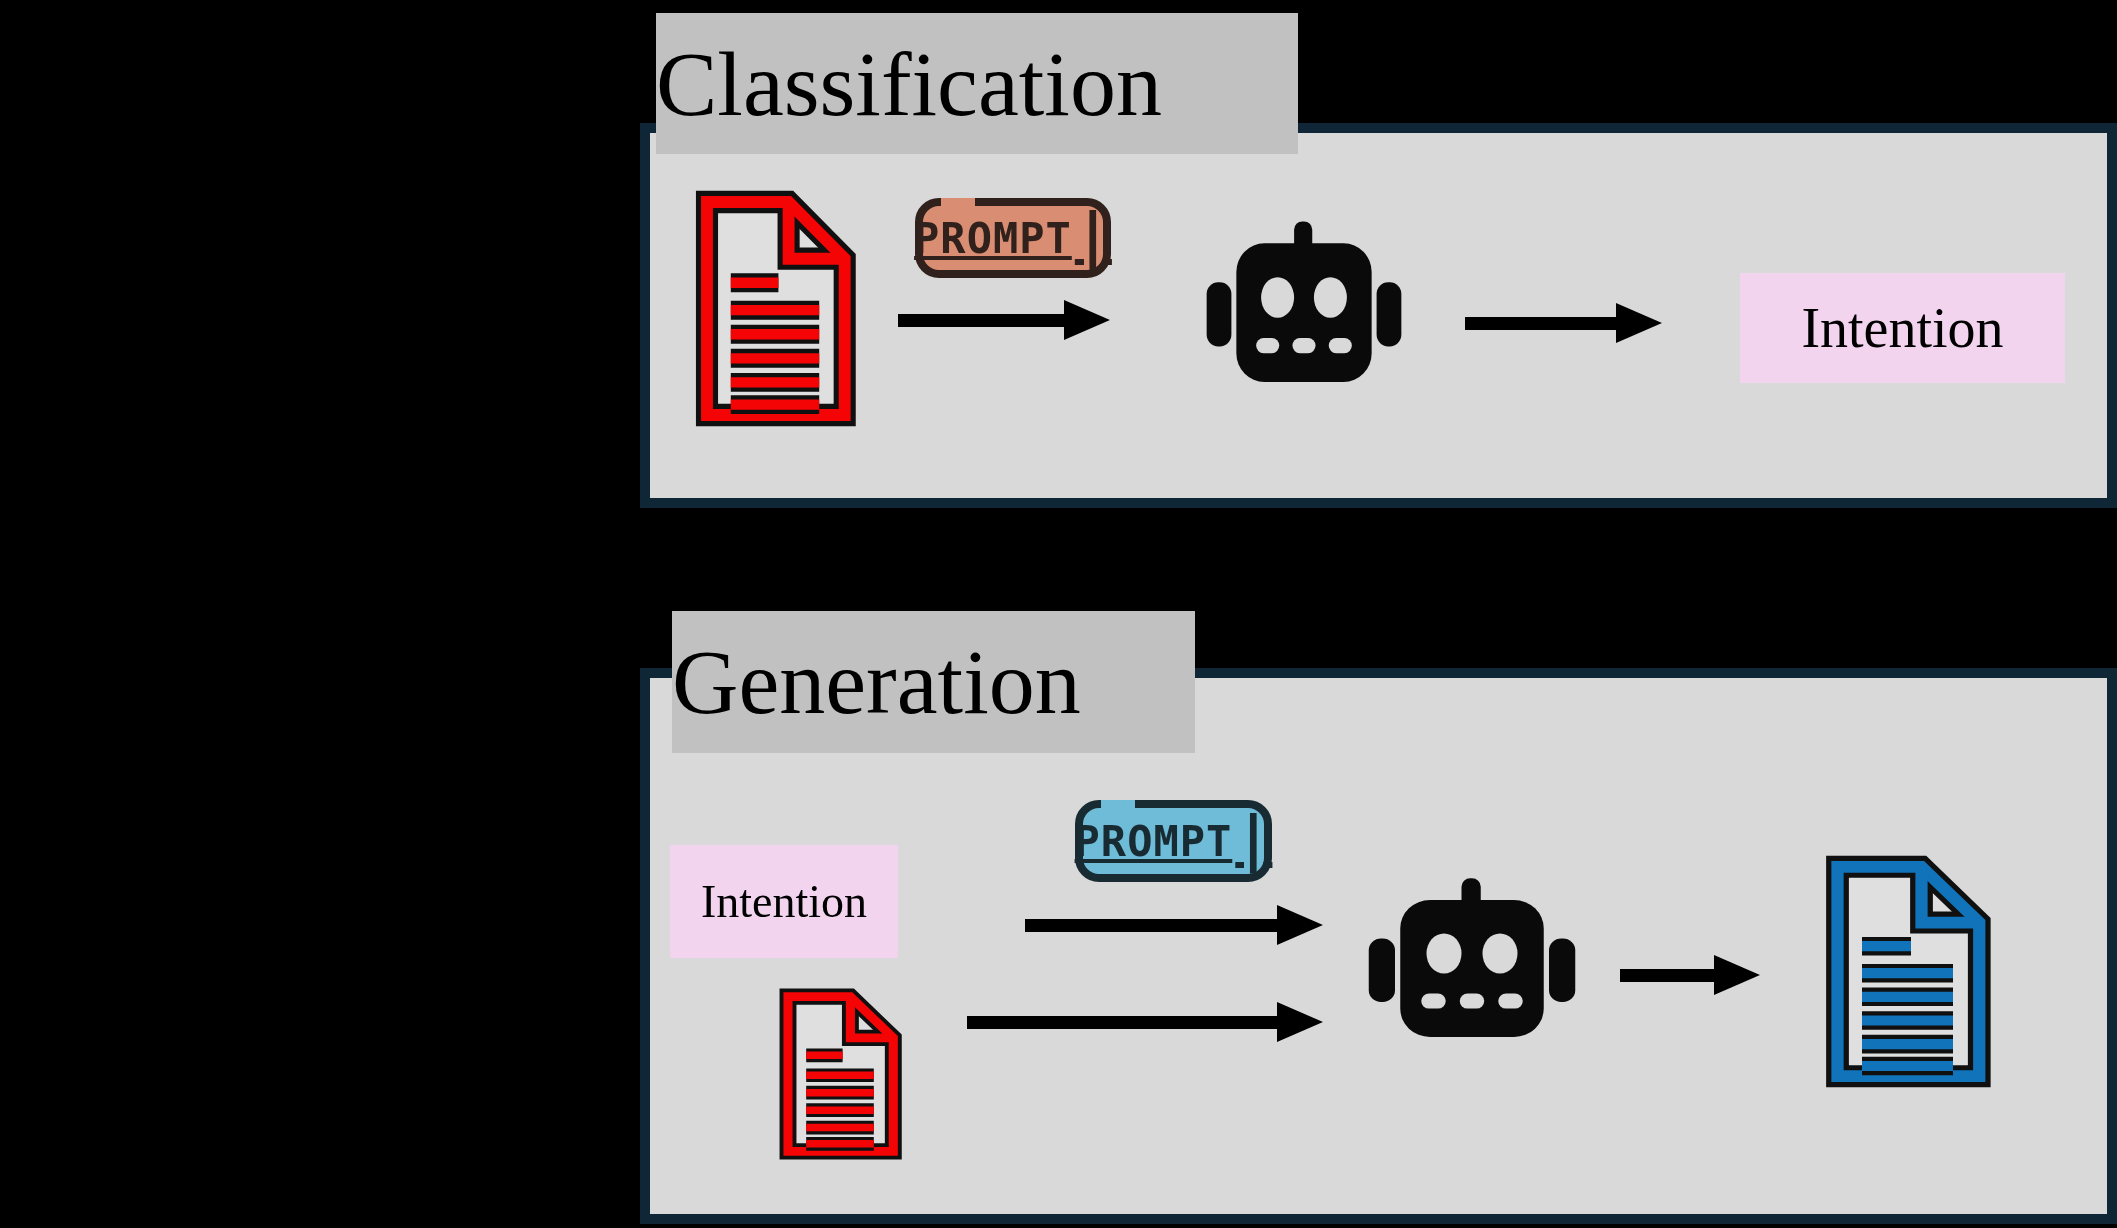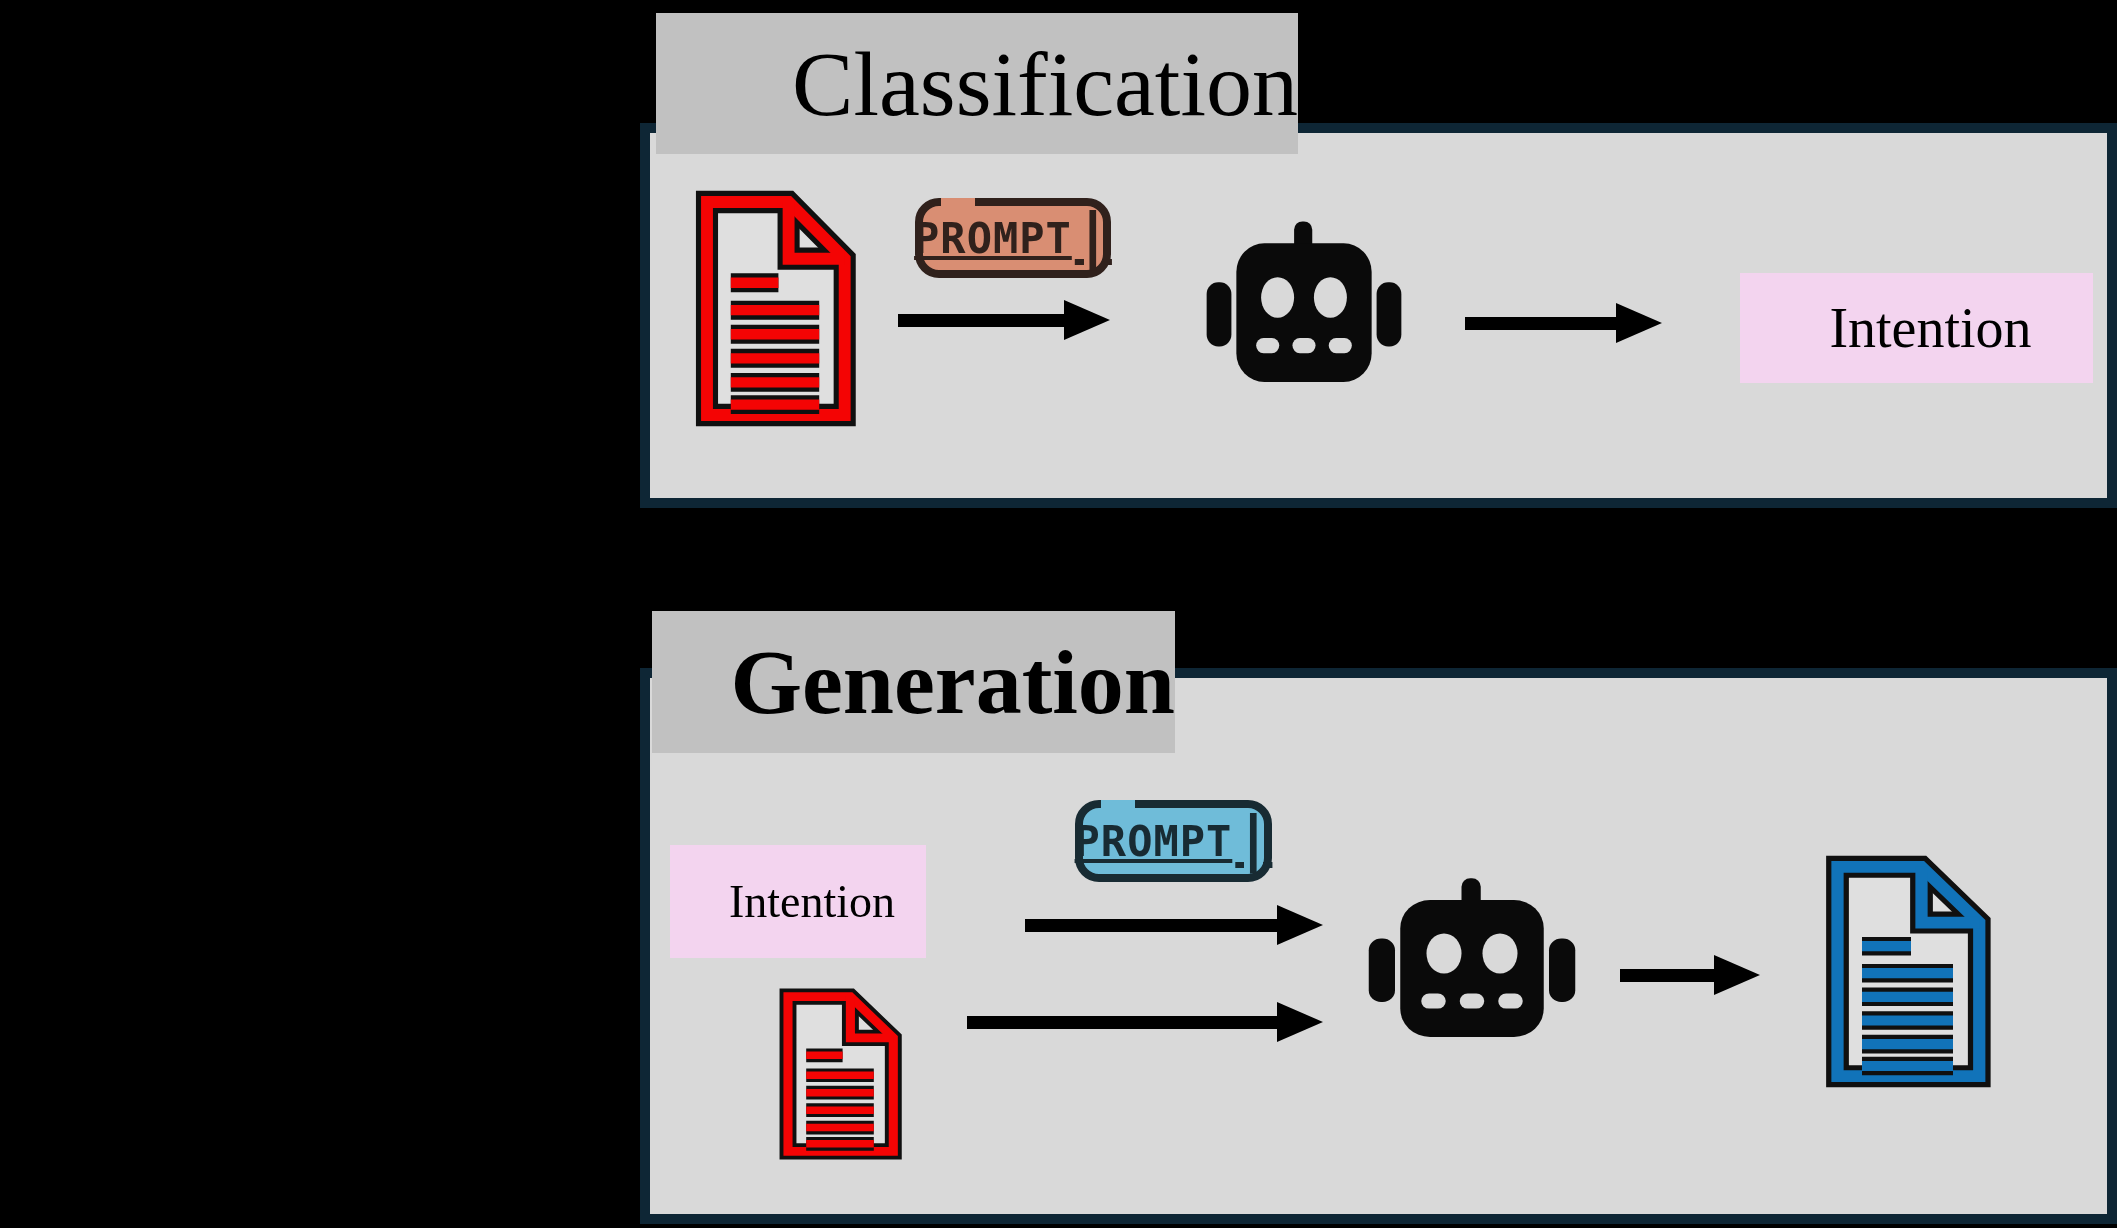--- a/index.html
+++ b/index.html
@@ -16,26 +16,26 @@
     border: 10px solid var(--panel-border, #0e2635);
     z-index: 1;
   }
   .panel-classification { left: 640px; top: 123px; width: 1477px; height: 385px; }
   .panel-generation     { left: 640px; top: 668px; width: 1477px; height: 556px; }
 
   .title {
     position: absolute;
     background: var(--title-bg, #c1c1c1);
     color: var(--text, #000);
-    display: flex; align-items: center; justify-content: flex-end;
+    display: flex; align-items: center; justify-content: flex-start;
     font-size: 92px;
     z-index: 3;
   }
   .title-classification { left: 656px; top: 13px;  width: 642px; height: 141px; }
-  .title-generation     { left: 652px; top: 611px; width: 523px; height: 142px; font-weight: bold; }
+  .title-generation     { left: 672px; top: 611px; width: 523px; height: 142px; }
 
   .abs { position: absolute; }
 
   
   .doc svg { display: block; width: 100%; height: 100%; }
   .doc .page-fill { fill: var(--doc-fill, #dfdfdf); }
   .doc .pass-black { fill: none; stroke: var(--doc-outline, #101010); }
   .doc .pass-color { fill: none; stroke: currentColor; }
   .doc-red  { color: var(--doc-red, #f40404); }
   .doc-blue { color: var(--doc-blue, #1173b9); }
@@ -87,21 +87,20 @@
     border-left: 46px solid var(--arrow, #000);
   }
 
   
   .intention {
     position: absolute;
     background: var(--intention-bg, #f3d4ef);
     color: var(--text, #000);
     display: flex; align-items: center; justify-content: center;
     font-family: "Liberation Serif", serif;
-    padding-left: 28px;
   }
   .intention-top { font-size: 56px; }
   .intention-bottom { font-size: 46px; }
 </style>
 </head>
 <body>
 
 <div class="stage">
 
   <div class="title title-classification">

